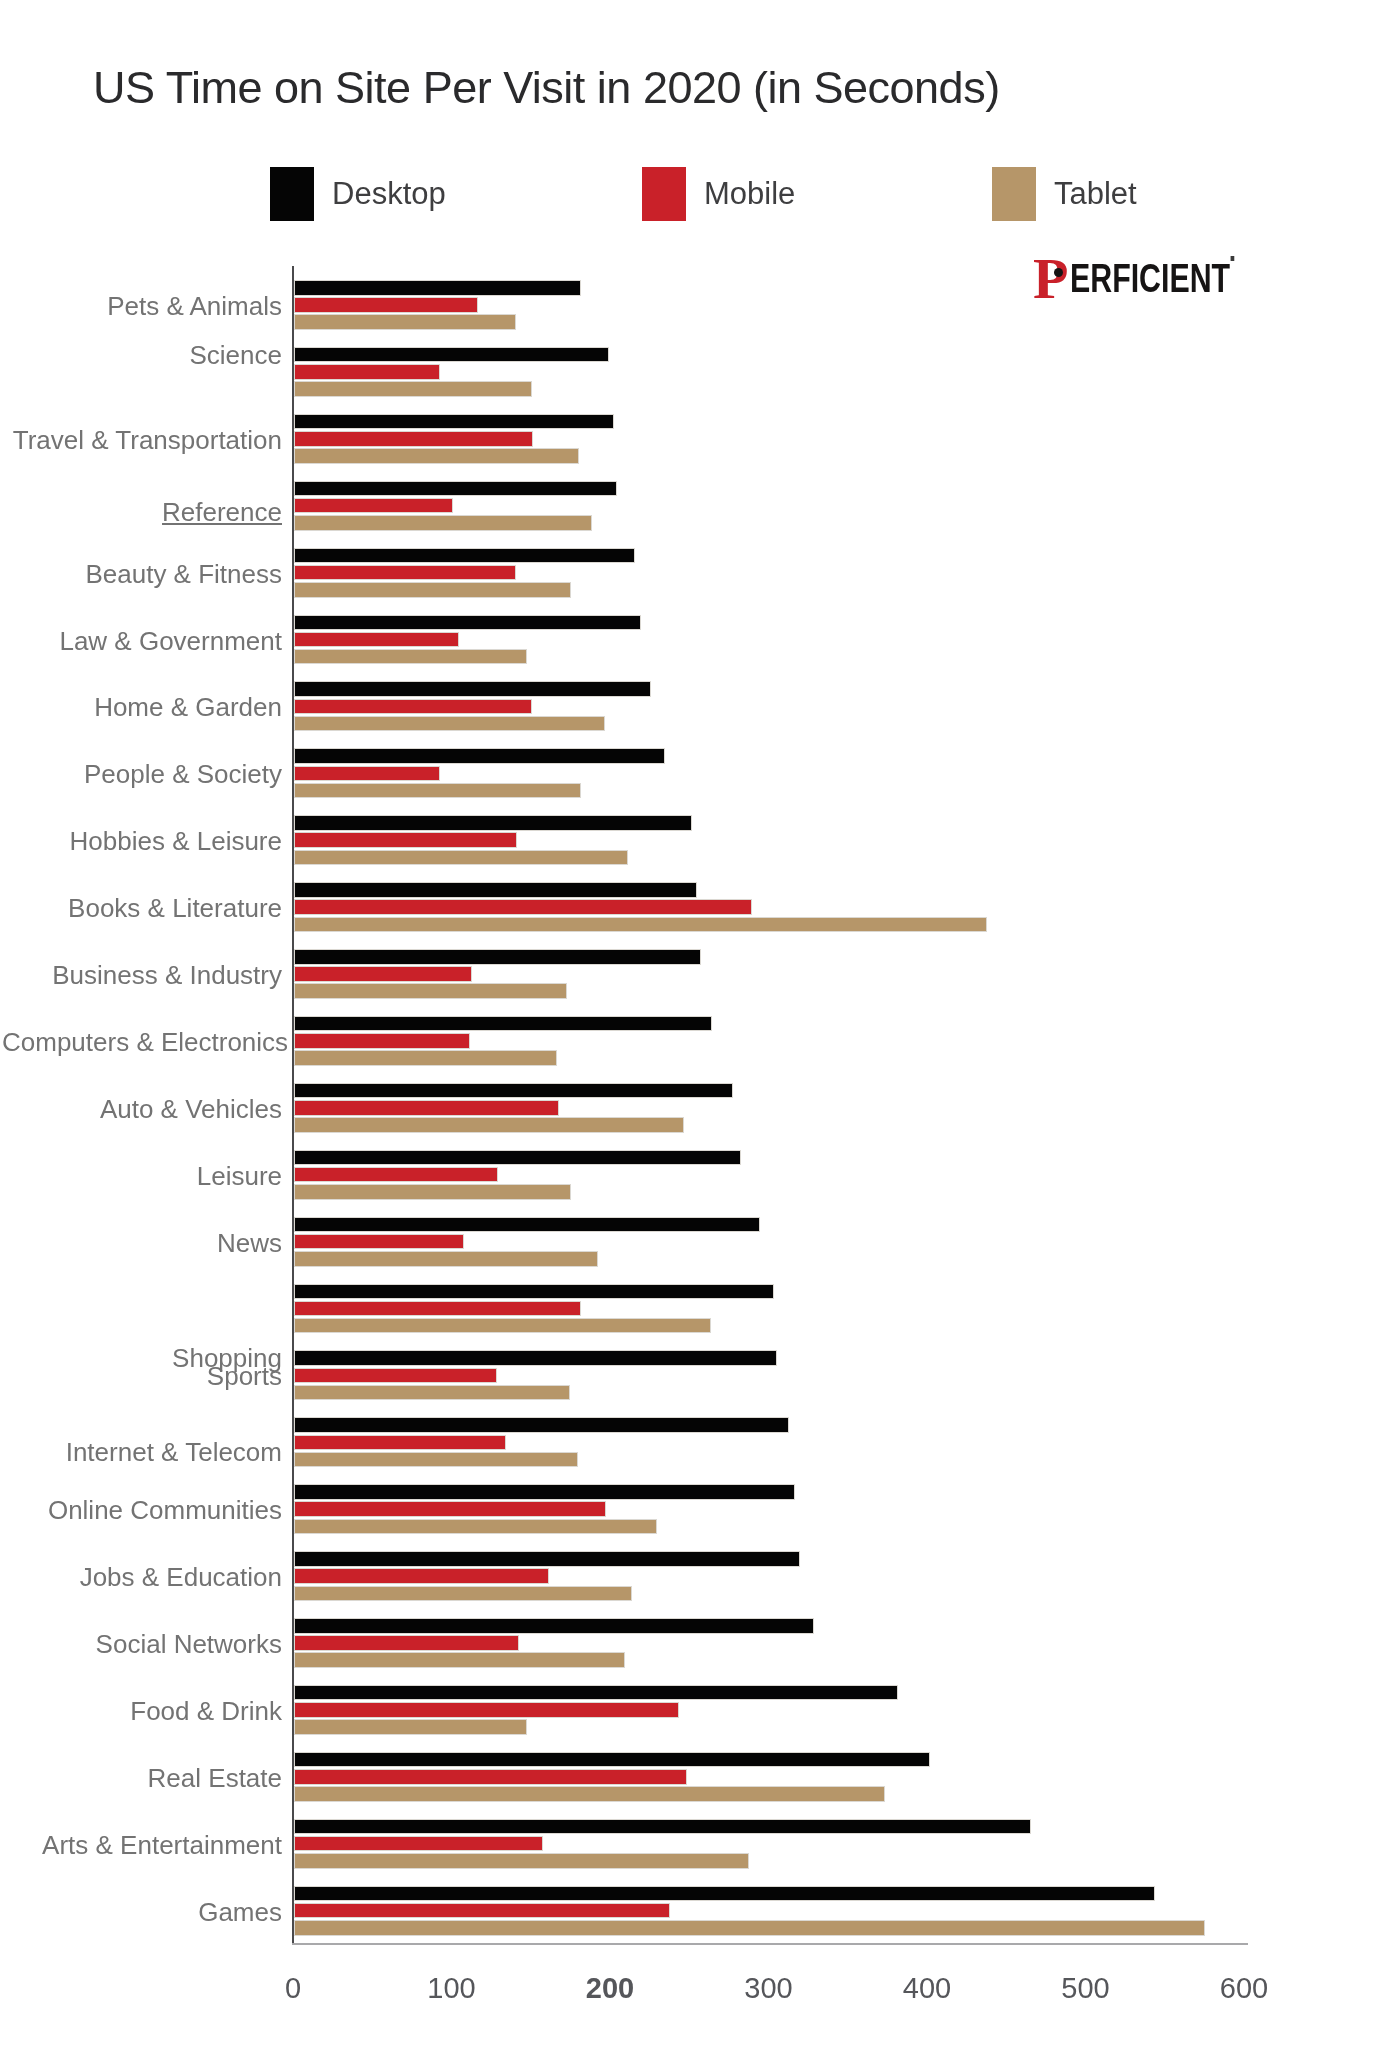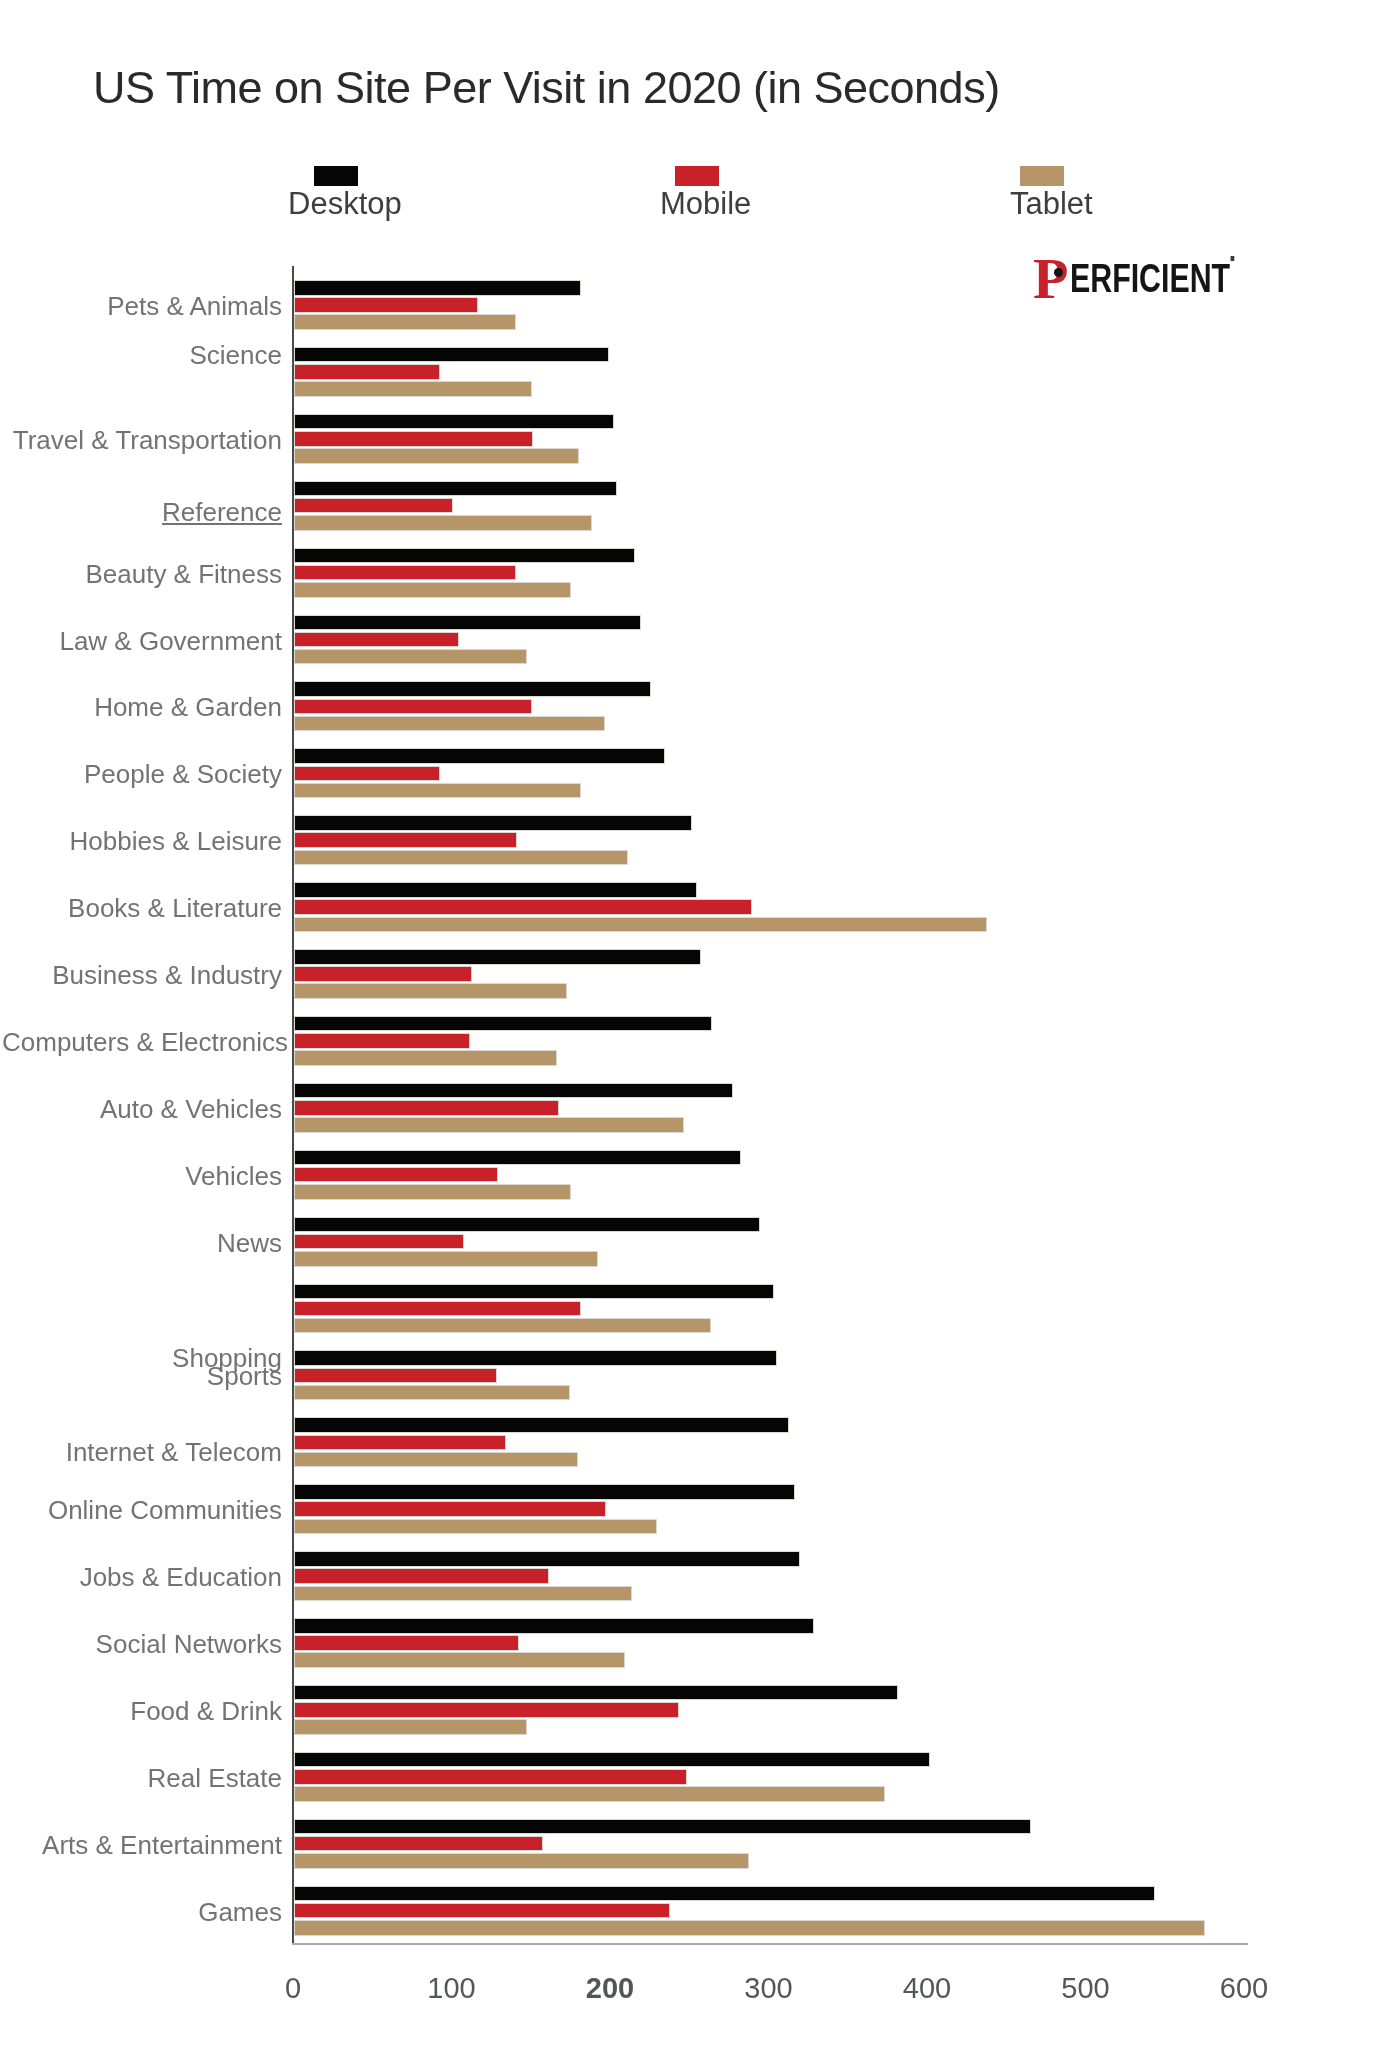--- a/index.html
+++ b/index.html
@@ -3,21 +3,21 @@
 <meta charset="utf-8">
 <style>
   html,body{margin:0;padding:0;background:#ffffff;}
   body{font-family:"Liberation Sans","DejaVu Sans",sans-serif;}
   #page{position:relative;width:1400px;height:2050px;background:#ffffff;overflow:hidden;}
 
   .title{position:absolute;left:93px;top:62px;font-size:45px;font-weight:400;
          letter-spacing:-0.5px;color:#2a2a2c;}
 
   .legend{position:absolute;top:166px;left:0;width:1400px;height:60px;}
-  .legend-item{position:absolute;display:flex;align-items:center;height:56px;flex-direction:column;}
+  .legend-item{position:absolute;display:flex;align-items:center;height:56px;}
   .legend-swatch{width:44px;height:54px;display:inline-block;}
   .legend-label{margin-left:18px;font-size:31px;color:#3e3e40;}
 
   .logo{position:absolute;left:1033px;top:254px;height:56px;display:flex;align-items:flex-start;}
   .logo-p{position:relative;color:#c9212a;font-weight:700;font-size:58px;line-height:50px;
           font-family:"Liberation Serif","DejaVu Serif",serif;}
   .logo-p-dot{position:absolute;left:21px;top:14px;width:9px;height:9px;background:#161414;border-radius:50%;}
   .logo-rest{display:inline-block;transform:scaleX(0.74);transform-origin:left top;
              font-size:41px;line-height:44px;font-weight:700;color:#161414;letter-spacing:0px;
              margin-left:2px;margin-top:2px;}
@@ -107,21 +107,21 @@
       <div class="bar" style="left: 294px; top: 966.2px; width: 177.52px; background: rgb(201, 33, 41);"></div>
       <div class="bar" style="left: 294px; top: 983.4px; width: 272.62px; background: rgb(182, 150, 105);"></div>
       <div class="cat-label" style="top: 1025.9px;">Computers &amp; Electronics</div>
       <div class="bar" style="left: 294px; top: 1015.9px; width: 418.44px; background: rgb(5, 5, 5);"></div>
       <div class="bar" style="left: 294px; top: 1033.1px; width: 175.935px; background: rgb(201, 33, 41);"></div>
       <div class="bar" style="left: 294px; top: 1050.3px; width: 263.11px; background: rgb(182, 150, 105);"></div>
       <div class="cat-label" style="top: 1092.8px;">Auto &amp; Vehicles</div>
       <div class="bar" style="left: 294px; top: 1082.8px; width: 439.045px; background: rgb(5, 5, 5);"></div>
       <div class="bar" style="left: 294px; top: 1100px; width: 264.695px; background: rgb(201, 33, 41);"></div>
       <div class="bar" style="left: 294px; top: 1117.2px; width: 389.91px; background: rgb(182, 150, 105);"></div>
-      <div class="cat-label" style="top: 1159.7px;">Vehicles</div>
+      <div class="cat-label" style="top: 1159.7px;">Leisure</div>
       <div class="bar" style="left: 294px; top: 1149.7px; width: 446.97px; background: rgb(5, 5, 5);"></div>
       <div class="bar" style="left: 294px; top: 1166.9px; width: 204.465px; background: rgb(201, 33, 41);"></div>
       <div class="bar" style="left: 294px; top: 1184.1px; width: 277.375px; background: rgb(182, 150, 105);"></div>
       <div class="cat-label" style="top: 1226.6px;">News</div>
       <div class="bar" style="left: 294px; top: 1216.6px; width: 465.99px; background: rgb(5, 5, 5);"></div>
       <div class="bar" style="left: 294px; top: 1233.8px; width: 169.595px; background: rgb(201, 33, 41);"></div>
       <div class="bar" style="left: 294px; top: 1251px; width: 304.32px; background: rgb(182, 150, 105);"></div>
       <div class="cat-label" style="top: 1293.5px; margin-top: 48px;">Shopping</div>
       <div class="bar" style="left: 294px; top: 1283.5px; width: 480.255px; background: rgb(5, 5, 5);"></div>
       <div class="bar" style="left: 294px; top: 1300.7px; width: 286.885px; background: rgb(201, 33, 41);"></div>

